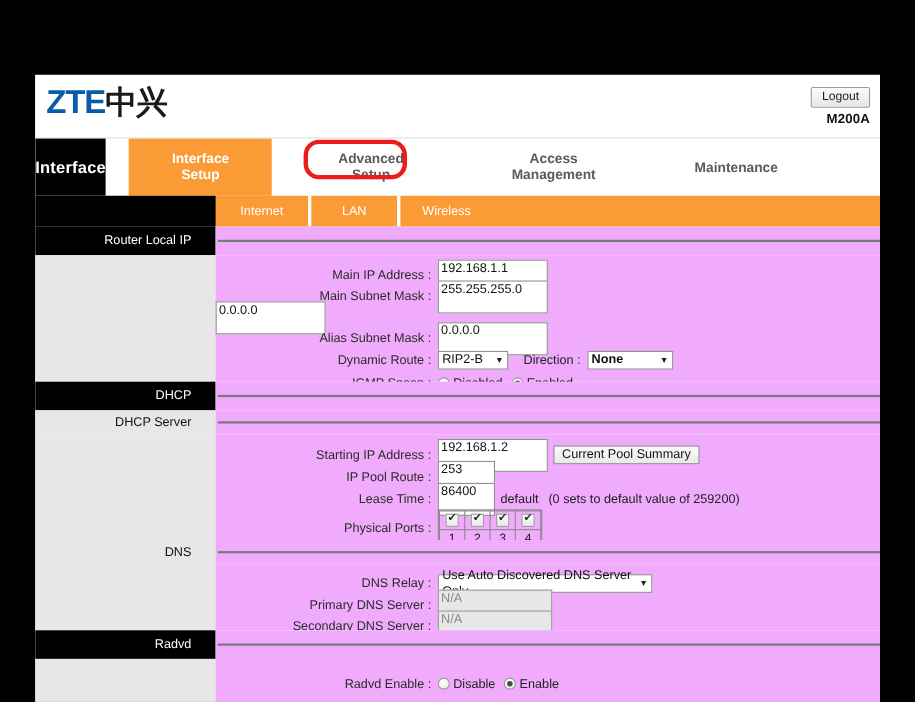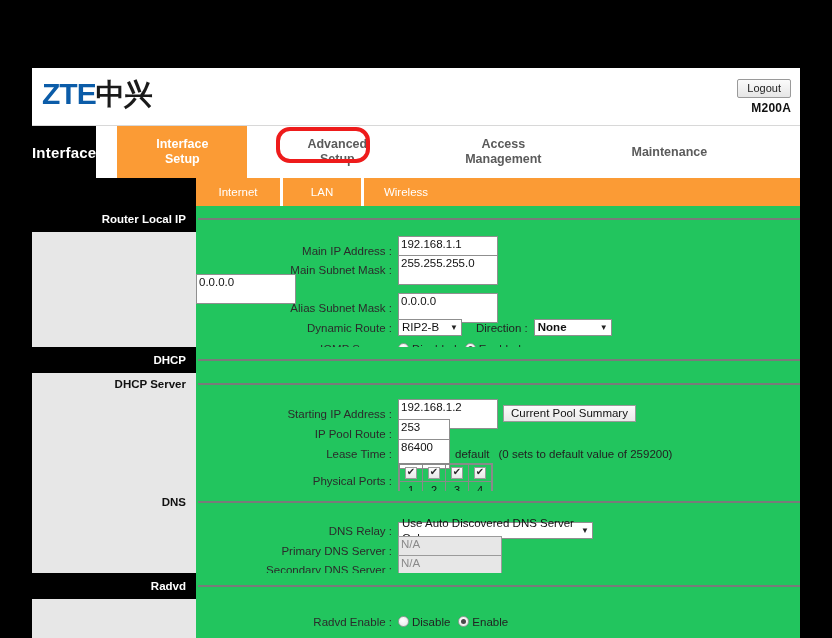--- a/index.html
+++ b/index.html
@@ -164,34 +164,34 @@
   .sectionrow {
     display: flex;
     align-items: stretch;
     width: 100%;
   }
   .lbl-col {
     width: 164px;
     flex: 0 0 164px;
     box-sizing: border-box;
     text-align: left;
-    padding-right: 10px;
-    font-size: 11.5px;
-    font-weight: bold;
+    padding-right: 22px;
+    font-size: 11.5px;
+    font-weight: normal;
     display: flex;
     align-items: center;
     justify-content: flex-end;
   }
   .lbl-col.black { background: #000000; color: #ffffff; }
   .lbl-col.gray  { background: #e7e7e7; color: #111111; }
   .lbl-col.grayblank { background: #e7e7e7; }
 
   .body-col {
     flex: 1;
-    background: #22c55e;
+    background: #f0abfc;
     position: relative;
     box-sizing: border-box;
   }
   .hdr-line {
     height: 100%;
     display: flex;
     align-items: center;
     padding-left: 2px;
   }
   .hdr-line::after {

